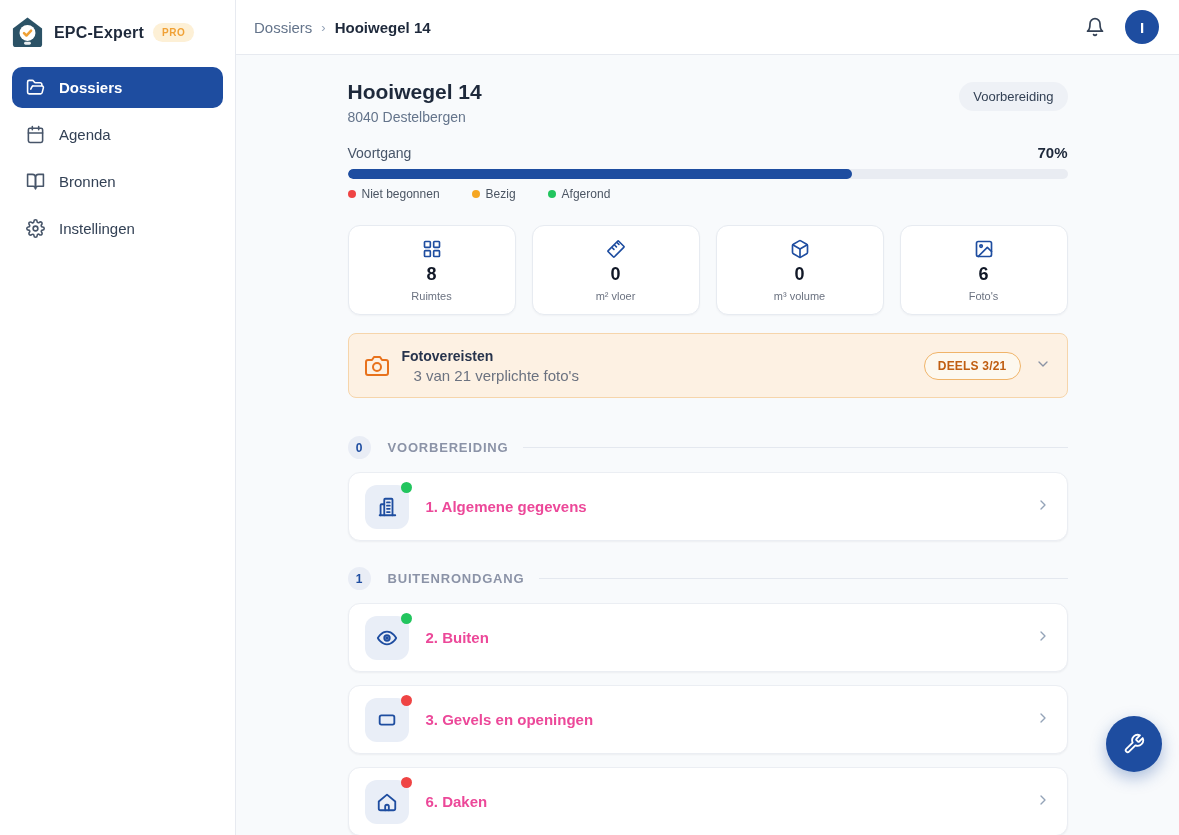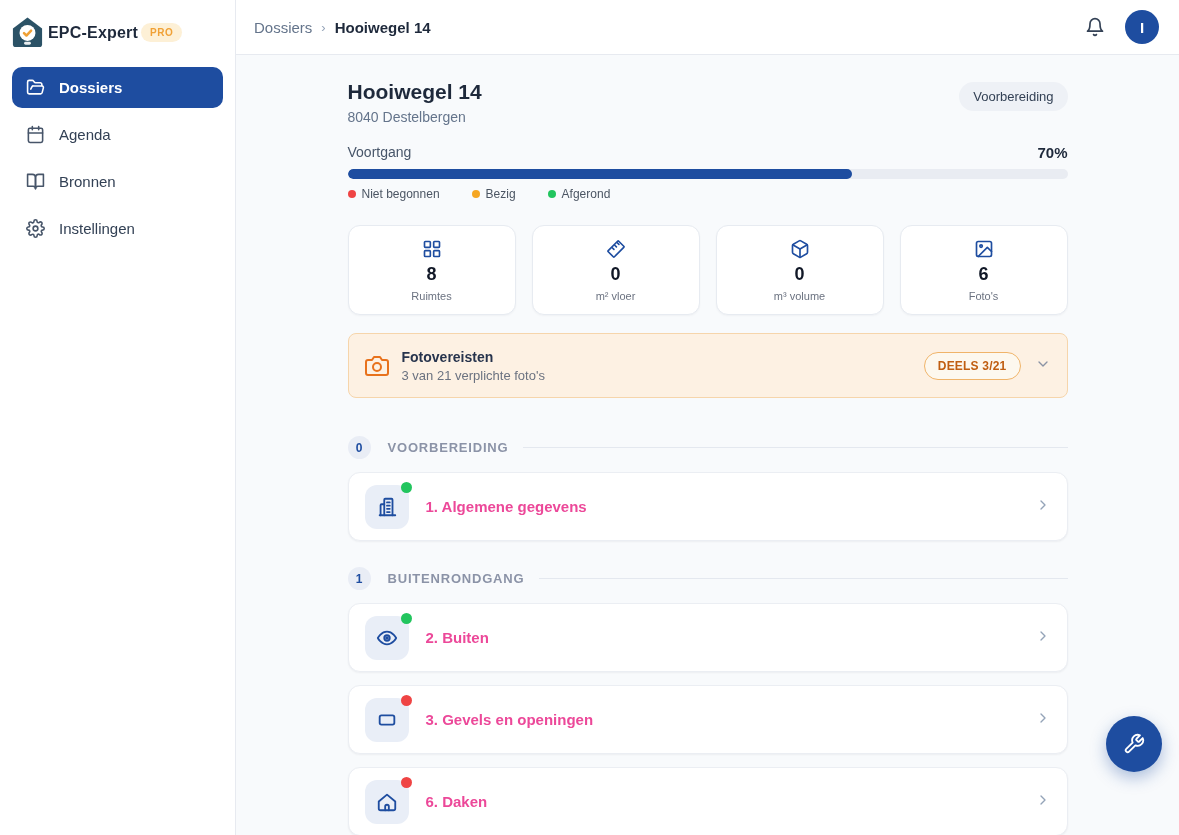--- a/index.html
+++ b/index.html
@@ -9,21 +9,21 @@
     background:#f8fafc;
     color:#1e293b;
     display:flex;
   }
   
   .sidebar {
     width:236px; min-width:236px; height:100%;
     background:#ffffff; border-right:1px solid #e7eaf0;
     display:flex; flex-direction:column;
   }
-  .logo-row { display:flex; align-items:center; gap:3px; padding:22px 12px 12px 10px; height:55px; }
+  .logo-row { display:flex; align-items:center; gap:9px; padding:22px 12px 12px 10px; height:55px; }
   .logo-mark { width:35px; height:35px; flex:none; }
   .brand-name { font-size:16px; font-weight:700; color:#1e293b; letter-spacing:.2px; }
   .pro-badge {
     background:#fdf0d6; color:#f0a136; font-size:10px; font-weight:700;
     padding:4px 9px; border-radius:999px; letter-spacing:.5px;
   }
   .nav { padding:12px 12px; display:flex; flex-direction:column; gap:6px; }
   .nav-item {
     display:flex; align-items:center; gap:14px;
     padding:11px 14px; border-radius:10px; cursor:pointer;
@@ -59,21 +59,21 @@
   .dossier-head { display:flex; justify-content:space-between; align-items:flex-start; }
   .dossier-title { font-size:21px; font-weight:700; color:#1e293b; }
   .dossier-sub { font-size:14px; color:#64748b; margin-top:5px; }
   .status-badge {
     background:#eef1f6; color:#334155; font-size:13px; font-weight:500;
     padding:7px 14px; border-radius:999px; margin-top:2px;
   }
 
   
   .progress-wrap { margin-top:19px; }
-  .progress-top { display:flex; justify-content:space-between; align-items:flex-start;gap:16px; }
+  .progress-top { display:flex; justify-content:space-between; align-items:center;gap:16px; }
   .progress-label { font-size:14px; color:#475569; }
   .progress-pct { font-size:15px; font-weight:700; color:#1e293b; }
   .progress-track { margin-top:8px; height:10px; border-radius:6px; background:#e9ecf2; overflow:hidden; }
   .progress-fill { height:100%; border-radius:6px; background:#1e4da0; }
   .legend { display:flex; gap:32px; margin-top:8px; }
   .legend-item { display:flex; align-items:center; gap:6px; font-size:12px; color:#4b5563; }
   .legend-dot { width:8px; height:8px; border-radius:50%; }
 
   
   .stats { display:flex; gap:16px; margin-top:24px; }
@@ -88,21 +88,21 @@
 
   
   .banner {
     margin-top:18px; min-height:65px; background:#fdf1e3; border:1px solid #f6d5ab;
     border-radius:8px; display:flex; align-items:center; padding:0 16px; cursor:pointer;
   }
   .banner-cam { width:24px; height:24px; flex:none; }
   .banner-cam svg { width:24px; height:24px; stroke:#e8721c; }
   .banner-text { margin-left:13px; flex:1; }
   .banner-title { font-size:14px; font-weight:700; color:#27344d; }
-  .banner-sub { font-size:13px; color:#6b7280; margin-top:3px; }
+  .banner-sub { font-size:15px; color:#6b7280; margin-top:3px;margin-left:12px; }
   .banner-badge {
     background:#fdf8ee; border:1.5px solid #f0b469; color:#c05e11;
     font-size:12px; font-weight:700; padding:6px 13px; border-radius:999px; letter-spacing:.2px;
   }
   .banner-chevron { margin-left:14px; }
   .banner-chevron svg { width:16px; height:16px; stroke:#8a93a5; }
 
   
   .section-head { display:flex; align-items:center; margin-top:38px; }
   .section-num {

